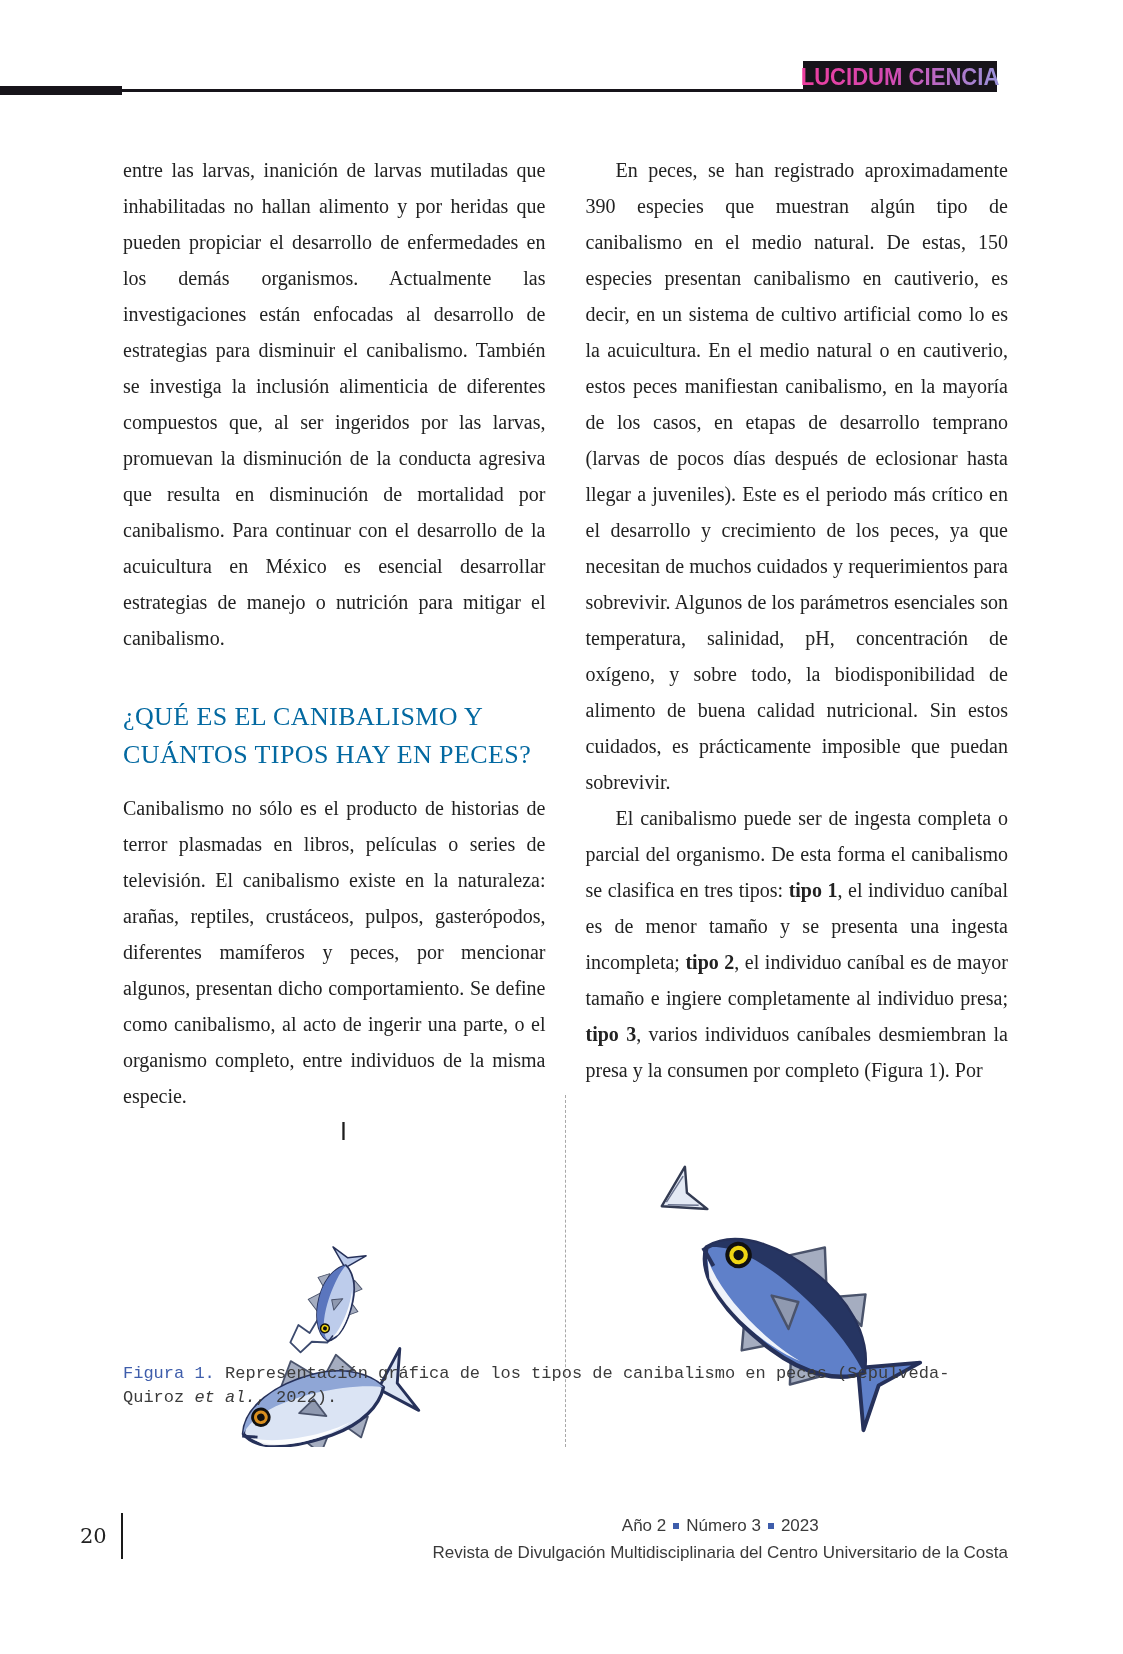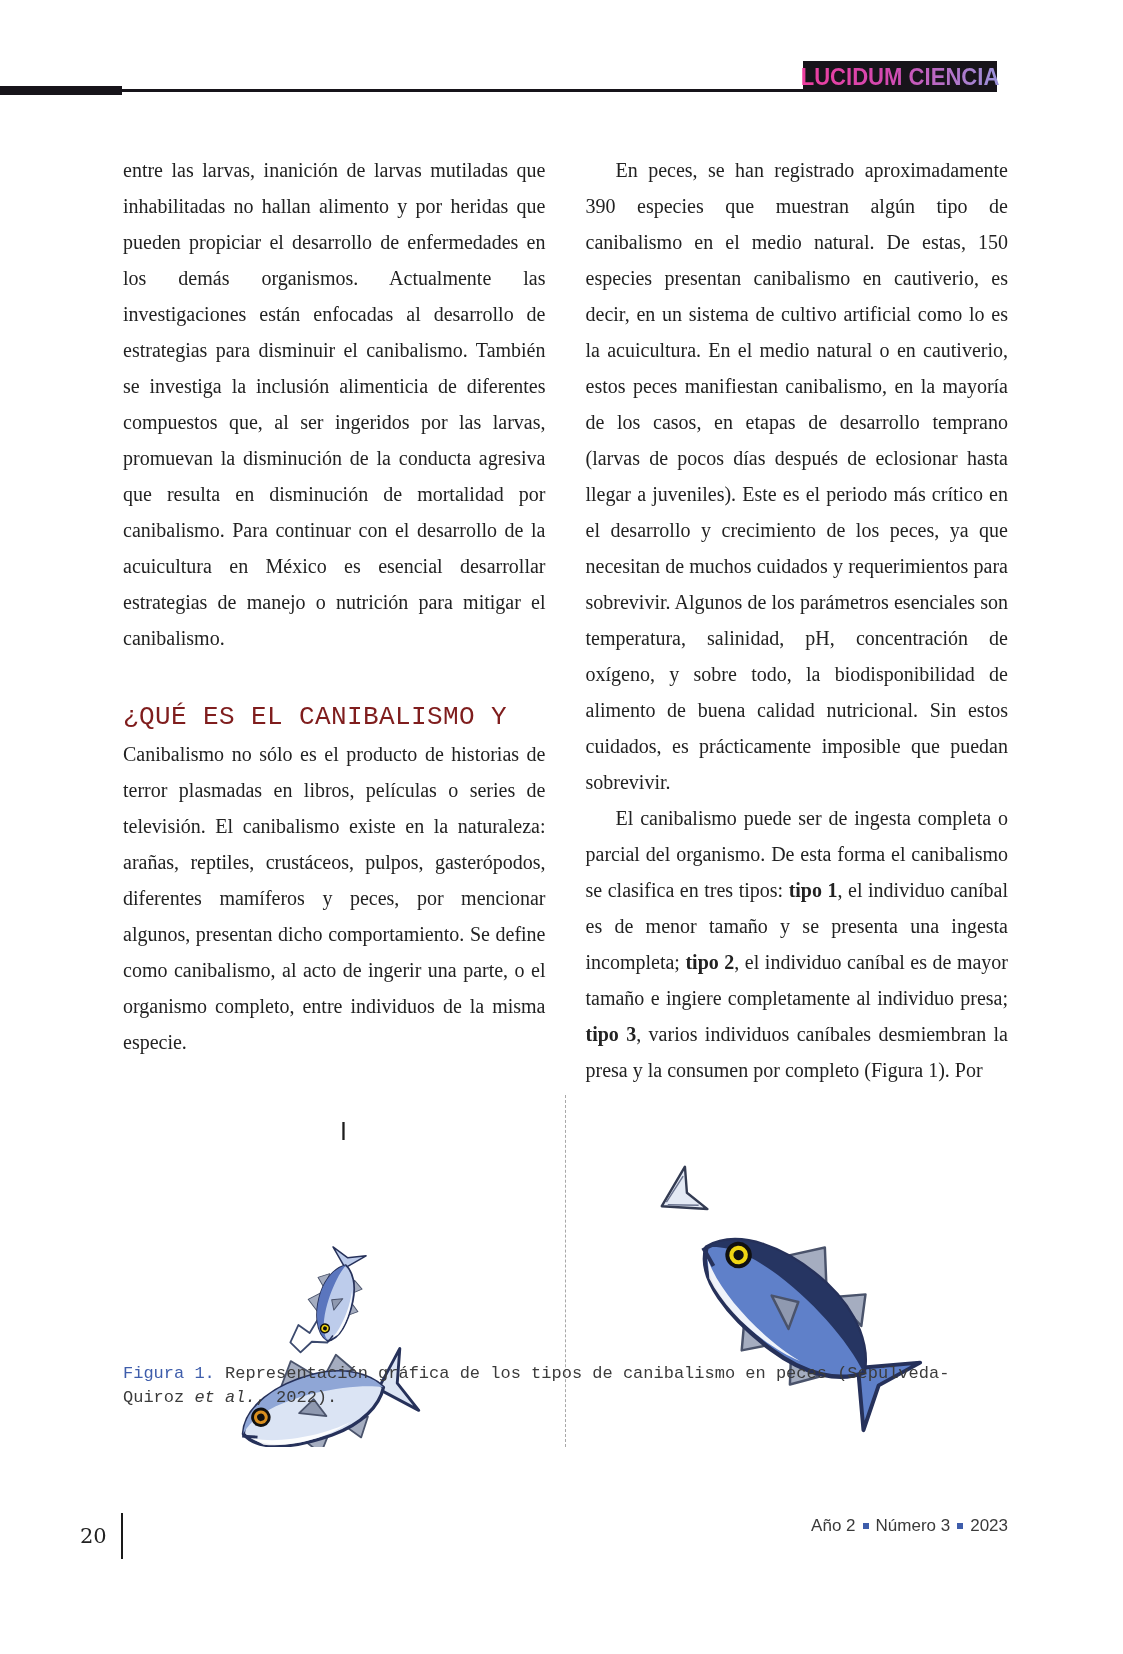--- a/index.html
+++ b/index.html
@@ -35,26 +35,26 @@
   .col{flex:1;min-width:0;}
   .body-p{
     margin:0;
     font-size:20px;line-height:36px;
     text-align:justify;
     hyphens:auto;-webkit-hyphens:auto;
     color:#222222;
   }
   .indent{text-indent:30px;}
   .section-heading{
-    font-family:Liberation Mono, monospace;
+    font-family:Liberation Serif, serif;
     font-weight:400;
     font-size:26px;line-height:38px;
     letter-spacing:0.4px;
-    color:#7f1d1d;
-    margin:42px 0 0 0;
+    color:#0369a1;
+    margin:42px 0 16px 0;
   }
   
   .figure{
     position:absolute;left:123px;top:1095px;width:885px;height:352px;
     display:flex;
   }
   .fig-panel{flex:1;position:relative;}
   .fig-panel + .fig-panel{border-left:1px dashed #a8a8a8;}
   .fig-label{
     position:absolute;top:22px;left:0;width:100%;
@@ -99,20 +99,21 @@
   <div class="hdr-rule"></div>
   <div class="logo-box">
     <span class="logo-text">LUCIDUM CIENCIA</span>
   </div>
 
   <div class="columns">
     <div class="col">
       <p class="body-p">entre las larvas, inanición de larvas mutiladas que inhabilitadas no hallan alimento y por heridas que pueden propiciar el desarrollo de enfermedades en los demás organismos. Actualmente las investigaciones están enfocadas al desarrollo de estrategias para disminuir el canibalismo. También se investiga la inclusión alimenticia de diferentes compuestos que, al ser ingeridos por las larvas, promuevan la disminución de la conducta agresiva que resulta en disminución de mortalidad por canibalismo. Para continuar con el desarrollo de la acuicultura en México es esencial desarrollar estrategias de manejo o nutrición para mitigar el canibalismo.</p>
       <div class="section-heading">
         <div>¿QUÉ ES EL CANIBALISMO Y</div>
+        <div>CUÁNTOS TIPOS HAY EN PECES?</div>
       </div>
       <p class="body-p">Canibalismo no sólo es el producto de historias de terror plasmadas en libros, películas o series de televisión. El canibalismo existe en la naturaleza: arañas, reptiles, crustáceos, pulpos, gasterópodos, diferentes mamíferos y peces, por mencionar algunos, presentan dicho comportamiento. Se define como canibalismo, al acto de ingerir una parte, o el organismo completo, entre individuos de la misma especie.</p>
     </div>
     <div class="col">
       <p class="body-p indent">En peces, se han registrado aproximadamente 390 especies que muestran algún tipo de canibalismo en el medio natural. De estas, 150 especies presentan canibalismo en cautiverio, es decir, en un sistema de cultivo artificial como lo es la acuicultura. En el medio natural o en cautiverio, estos peces manifiestan canibalismo, en la mayoría de los casos, en etapas de desarrollo temprano (larvas de pocos días después de eclosionar hasta llegar a juveniles). Este es el periodo más crítico en el desarrollo y crecimiento de los peces, ya que necesitan de muchos cuidados y requerimientos para sobrevivir. Algunos de los parámetros esenciales son temperatura, salinidad, pH, concentración de oxígeno, y sobre todo, la biodisponibilidad de alimento de buena calidad nutricional. Sin estos cuidados, es prácticamente imposible que puedan sobrevivir.</p>
       <p class="body-p indent"><span>El canibalismo puede ser de ingesta completa o parcial del organismo. De esta forma el canibalismo se clasifica en tres tipos: </span><b>tipo 1</b><span>, el individuo caníbal es de menor tamaño y se presenta una ingesta incompleta; </span><b>tipo 2</b><span>, el individuo caníbal es de mayor tamaño e ingiere completamente al individuo presa; </span><b>tipo 3</b><span>, varios individuos caníbales desmiembran la presa y la consumen por completo (Figura 1). Por</span></p>
     </div>
   </div>
 
   <svg width="0" height="0" style="position:absolute" aria-hidden="true">
@@ -175,15 +176,16 @@
       </div>
     </div>
   </div>
 
   <div class="caption"><span class="cap-label">Figura 1.</span><span> Representación gráfica de los tipos de canibalismo en peces (Sepúlveda-Quiroz </span><span class="etal">et al.</span><span>, 2022).</span></div>
 
   <div class="page-num">20</div>
   <div class="footer-vrule"></div>
   <div class="footer-right">
     <div><span>Año 2</span><span class="sq"></span><span>Número 3</span><span class="sq"></span><span>2023</span></div>
+    <div>Revista de Divulgación Multidisciplinaria del Centro Universitario de la Costa</div>
   </div>
 
 </div>
 
 </body></html>

